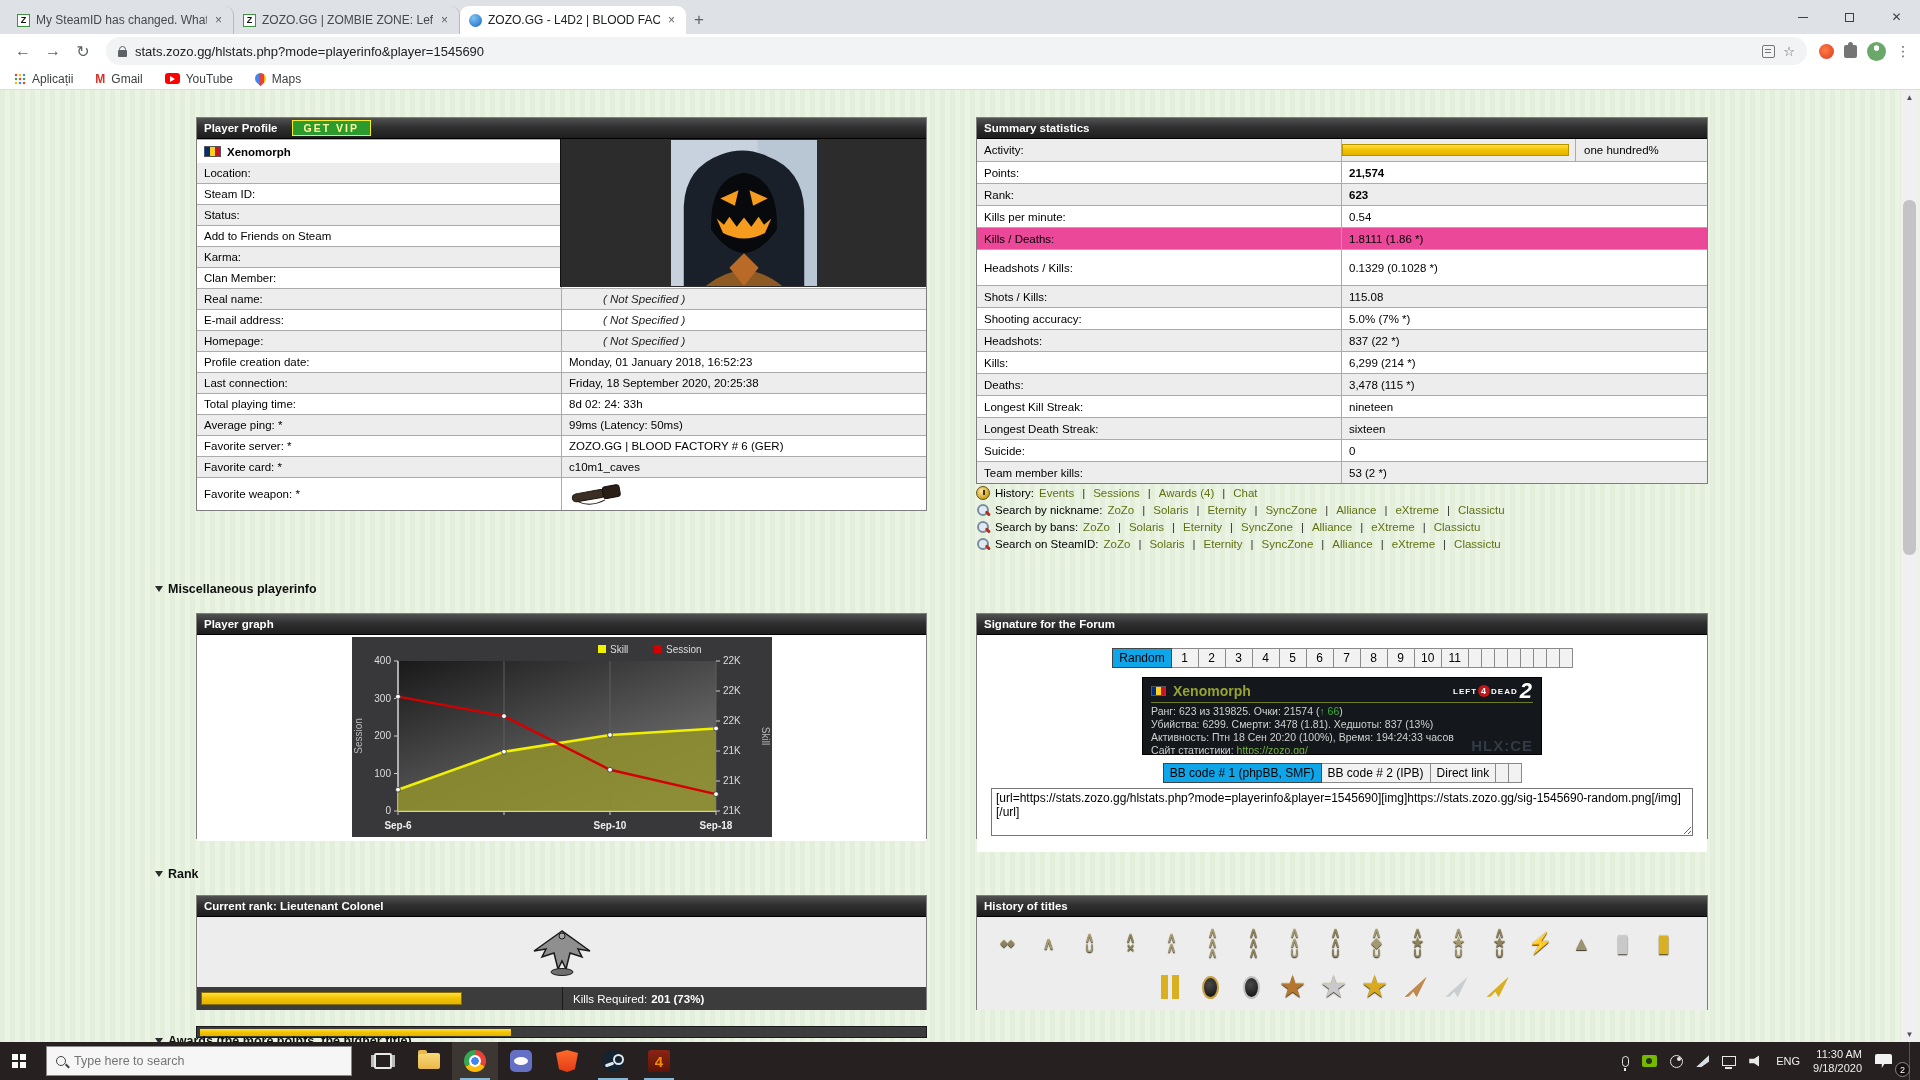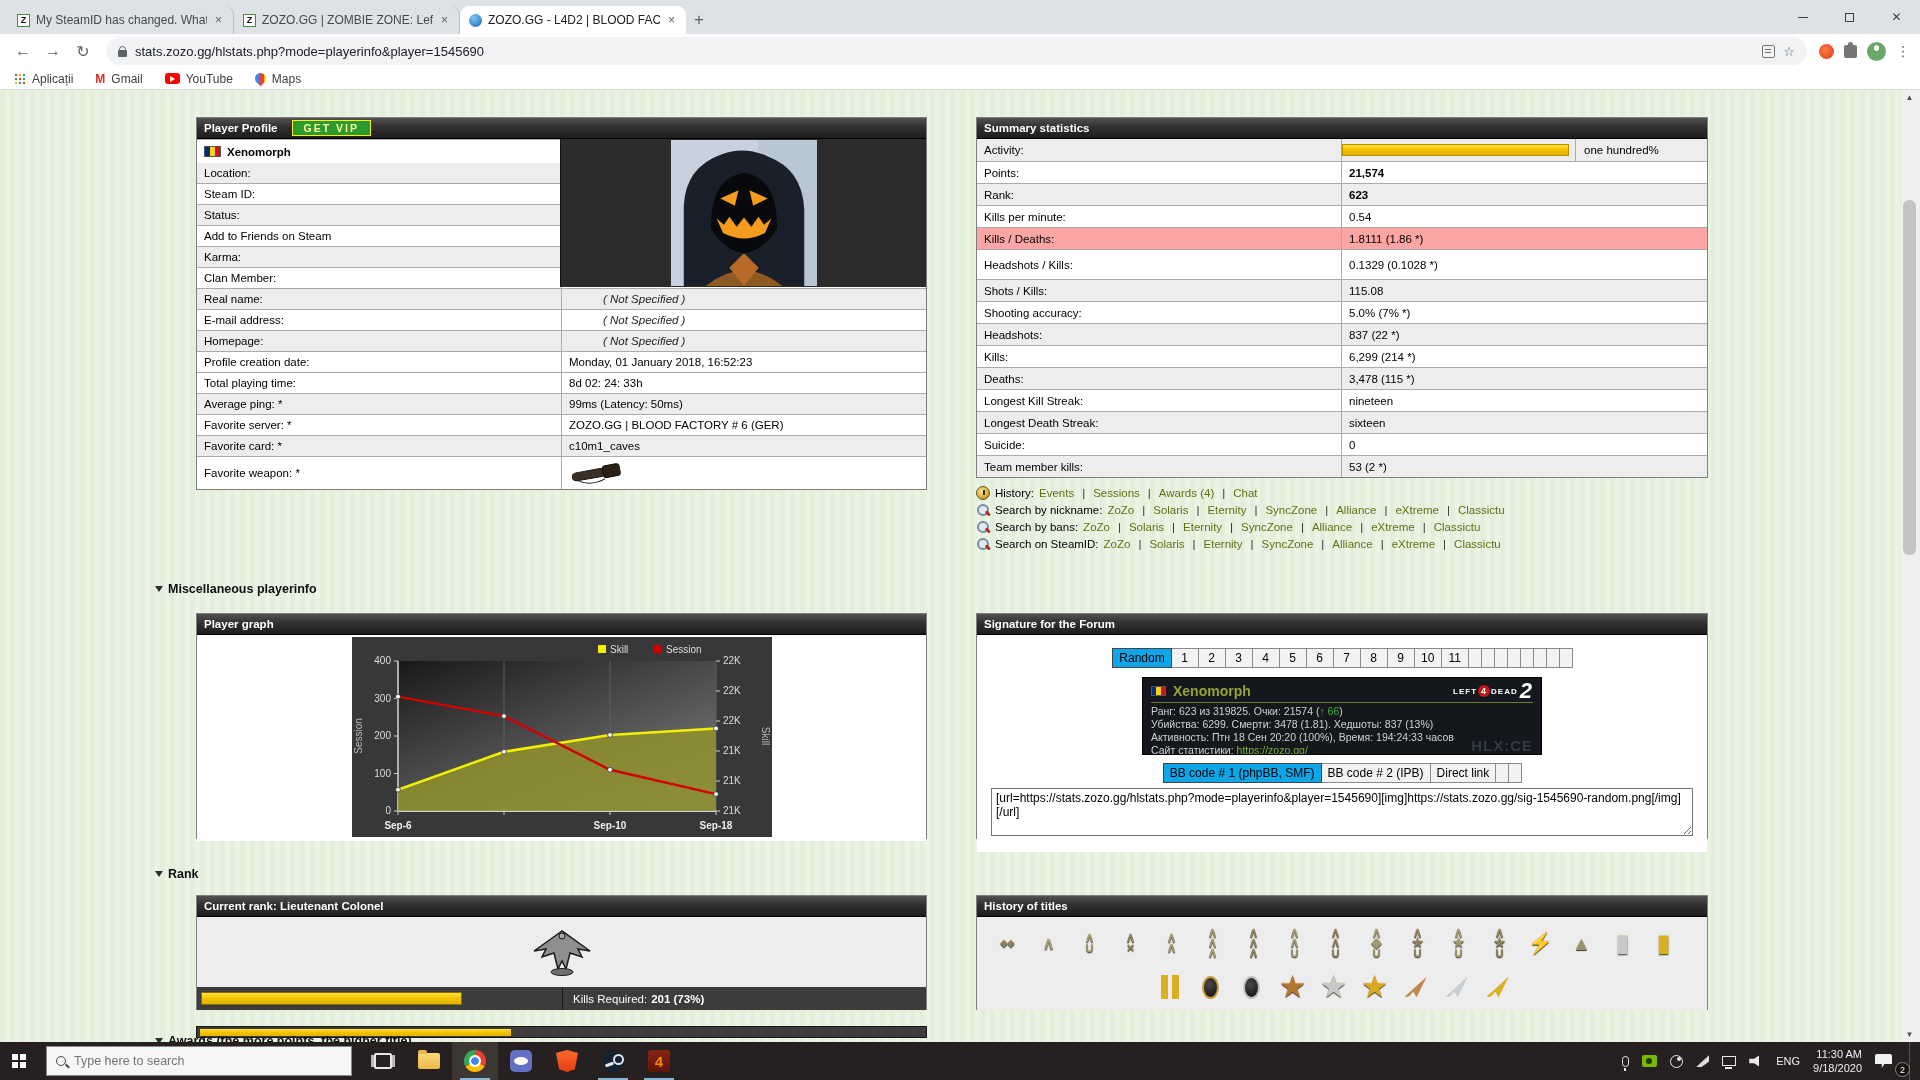--- a/index.html
+++ b/index.html
@@ -426,20 +426,26 @@
           <div class="pcell pvalue">
             <span class="vitalic ">( Not Specified )</span>
           </div>
         </div>
         <div class="prow" style="background: rgb(255, 255, 255);">
           <div class="pcell plabel">Profile creation date:</div>
           <div class="pcell pvalue">
             <span>Monday, 01 January 2018, 16:52:23</span>
           </div>
         </div>
+        <div class="prow" style="background: rgb(237, 237, 237);">
+          <div class="pcell plabel">Last connection:</div>
+          <div class="pcell pvalue">
+            <span>Friday, 18 September 2020, 20:25:38</span>
+          </div>
+        </div>
         <div class="prow" style="background: rgb(255, 255, 255);">
           <div class="pcell plabel">Total playing time:</div>
           <div class="pcell pvalue">
             <span>8d 02: 24: 33h</span>
           </div>
         </div>
         <div class="prow" style="background: rgb(237, 237, 237);">
           <div class="pcell plabel">Average ping: *</div>
           <div class="pcell pvalue">
             <span>99ms (Latency: 50ms)</span>
@@ -512,27 +518,27 @@
           <div class="pcell pvalue">
             <span class="vbold">623</span>
           </div>
         </div>
         <div class="prow" style="background: rgb(255, 255, 255); height: 22px;">
           <div class="pcell plabel">Kills per minute:</div>
           <div class="pcell pvalue">
             <span>0.54</span>
           </div>
         </div>
-        <div class="prow" style="background: #fca5a5; height: 22px;">
+        <div class="prow" style="background: #ec4899; height: 22px;">
           <div class="pcell plabel">Kills / Deaths:</div>
           <div class="pcell pvalue">
             <span>1.8111 (1.86 *)</span>
           </div>
         </div>
-        <div class="prow" style="background: rgb(255, 255, 255); height: 30px; justify-content: flex-end;">
+        <div class="prow" style="background: rgb(255, 255, 255); height: 36px; justify-content: flex-end;">
           <div class="pcell plabel">Headshots / Kills:</div>
           <div class="pcell pvalue">
             <span>0.1329 (0.1028 *)</span>
           </div>
         </div>
         <div class="prow" style="background: rgb(237, 237, 237); height: 22px;">
           <div class="pcell plabel">Shots / Kills:</div>
           <div class="pcell pvalue">
             <span>115.08</span>
           </div>

